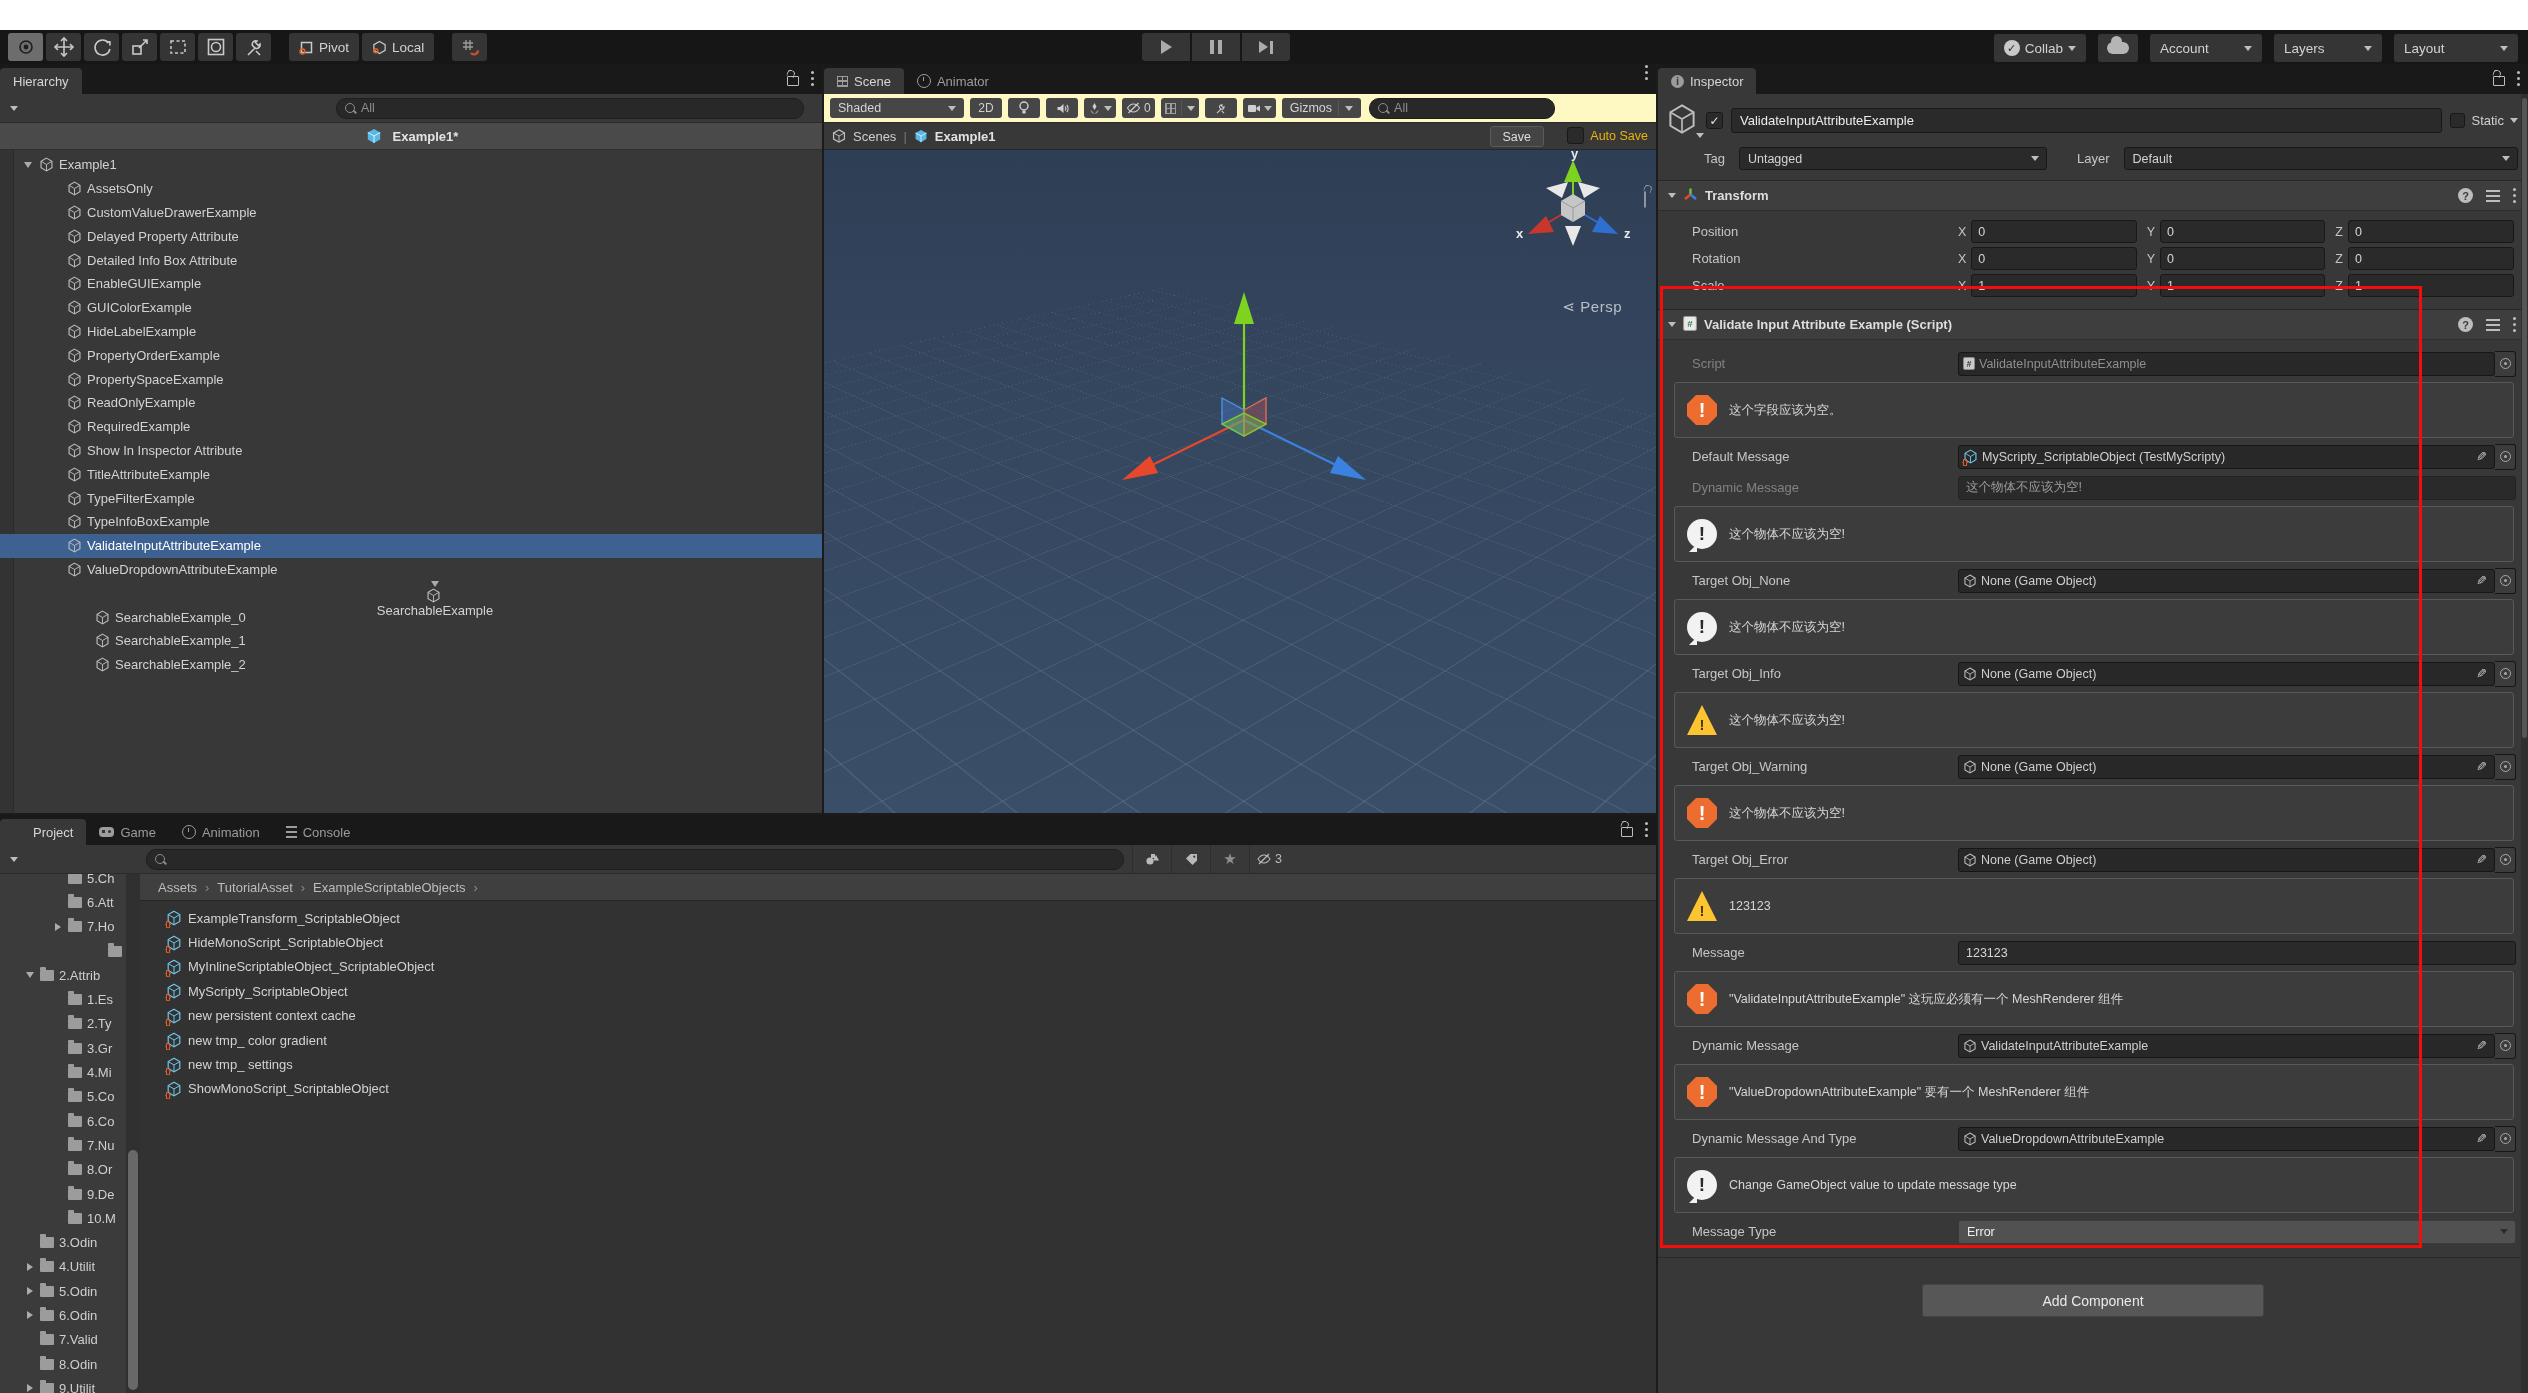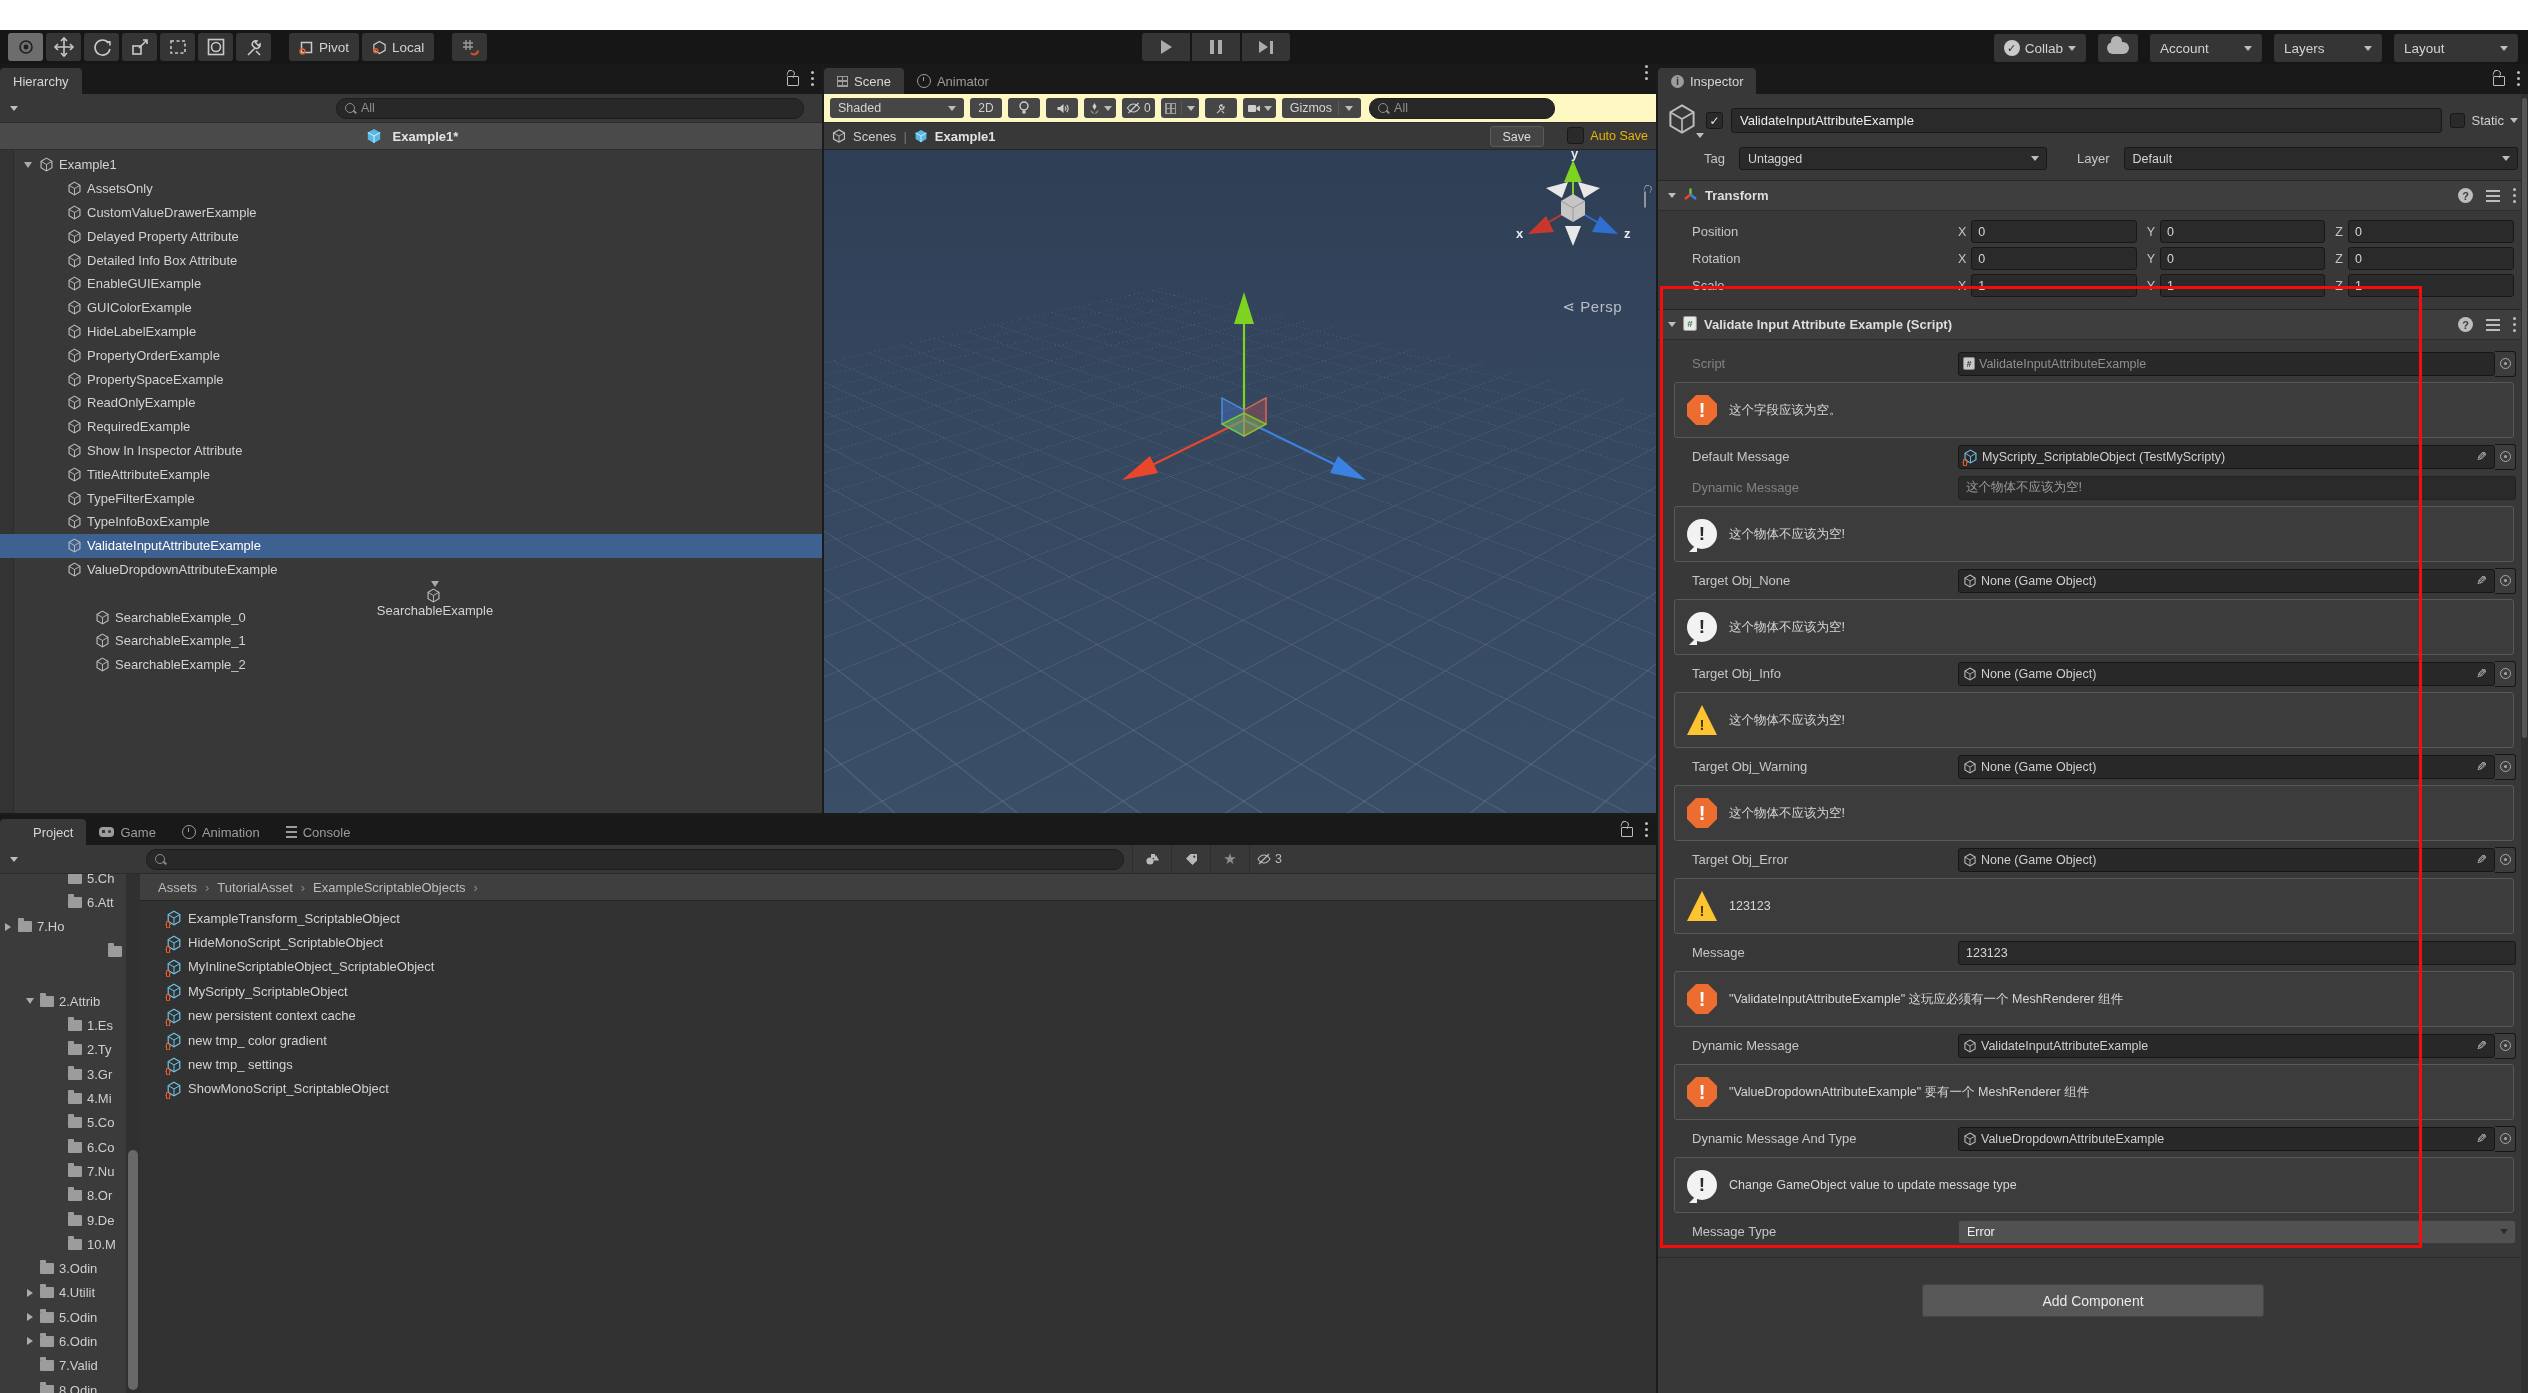--- a/index.html
+++ b/index.html
@@ -1167,35 +1167,35 @@
               <span class="folder"></span>
               <span>5.Ch</span>
             </div>
             <div class="p-row" style="padding-left: 50px;">
               <span class="arrow-slot">
                 <i class="caret-none"></i>
               </span>
               <span class="folder"></span>
               <span>6.Att</span>
             </div>
-            <div class="p-row" style="">
+            <div class="p-row" style="padding-left: 50px;">
               <span class="arrow-slot">
                 <i class="caret-right"></i>
               </span>
               <span class="folder"></span>
               <span>7.Ho</span>
             </div>
             <div class="p-row" style="padding-left: 50px; margin-left: 40px;">
               <span class="arrow-slot">
                 <i class="caret-none"></i>
               </span>
               <span class="folder"></span>
               <span>8.Oc</span>
             </div>
-            <div class="p-row" style="padding-left: 22px; margin-top: 26px;">
+            <div class="p-row" style="padding-left: 22px;">
               <span class="arrow-slot">
                 <i class="caret-down"></i>
               </span>
               <span class="folder"></span>
               <span>2.Attrib</span>
             </div>
             <div class="p-row" style="padding-left: 50px;">
               <span class="arrow-slot">
                 <i class="caret-none"></i>
               </span>

